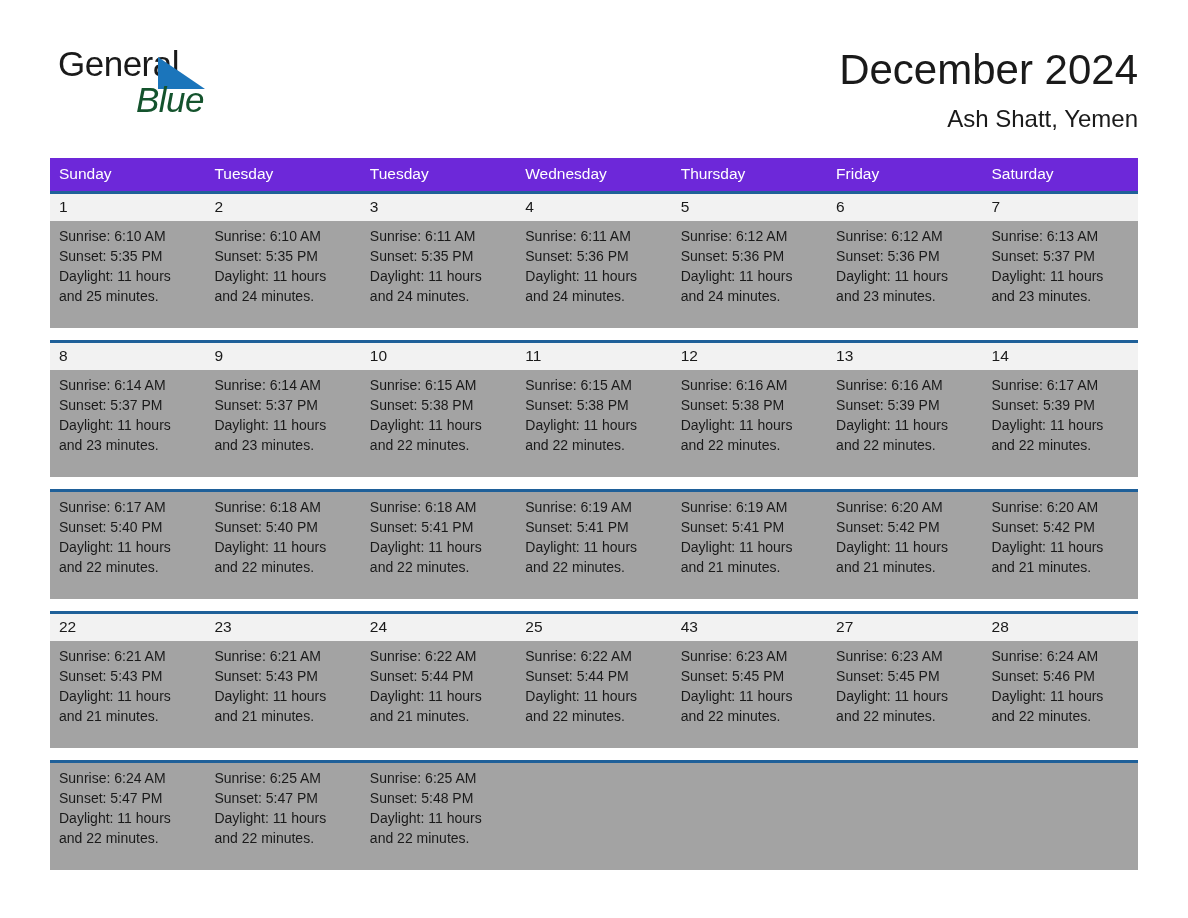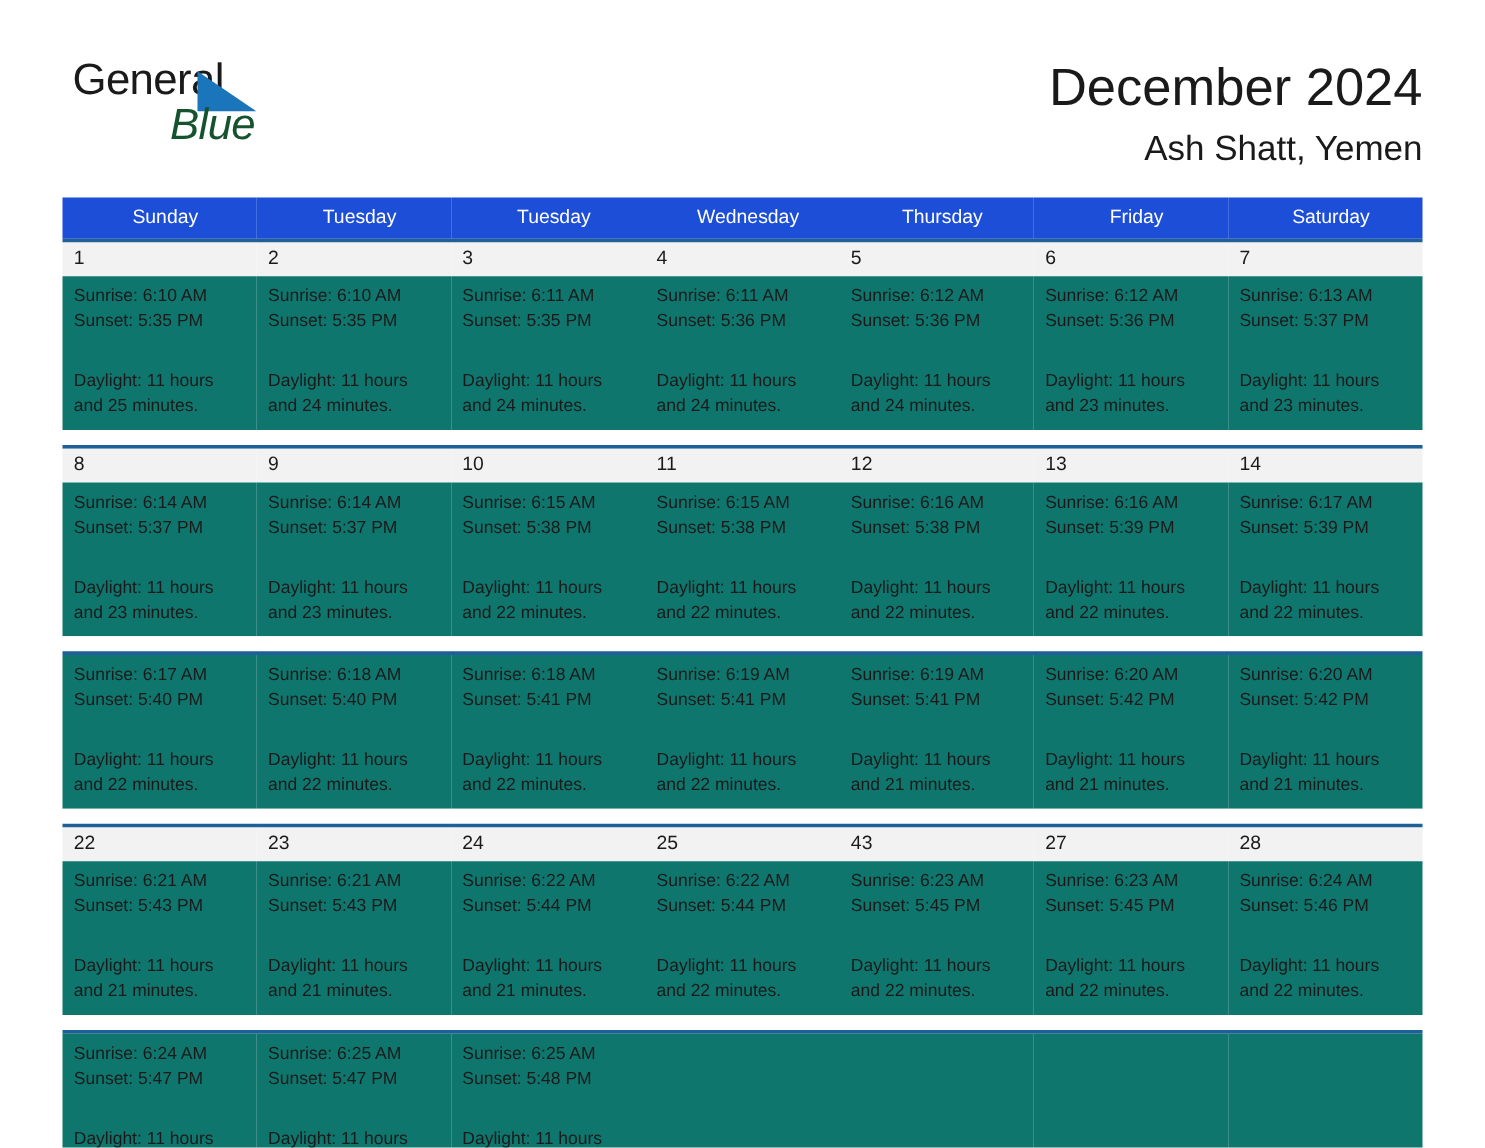--- a/index.html
+++ b/index.html
@@ -71,21 +71,21 @@
   }
   .cal-title {
     font-size: 42px;
     line-height: 52px;
     color: #1a1a1a;
     font-weight: normal;
     margin: 0;
     white-space: nowrap;
   }
   .cal-subtitle {
-    font-size: 28px;
+    font-size: 24px;
     line-height: 34px;
     margin: 6px 0 16px 0;
     color: #1a1a1a;
     font-weight: normal;
     white-space: nowrap;
   }
 
   
   .calendar {
     position: absolute;
@@ -94,25 +94,25 @@
     width: 1088px;
   }
   table.cal-table {
     border-collapse: collapse;
     table-layout: fixed;
     width: 1088px;
   }
   table.cal-table col { width: 155.43px; }
 
   thead th {
-    background: #1d4ed8;
+    background: #6d28d9;
     color: #ffffff;
     font-size: 15.5px;
     font-weight: normal;
-    text-align: center;
+    text-align: left;
     padding: 7px 0 8px 9px;
     height: 16px;
     vertical-align: middle;
   }
 
   tr.week-sep td {
     height: 12px;
     padding: 0;
     border: none;
     background: #ffffff;
@@ -129,29 +129,29 @@
     padding: 4px 0 5px 9px;
     vertical-align: top;
     height: 18px;
   }
   tr.daynum td.empty { background: #ffffff; }
 
   tr.detail td {
     vertical-align: top;
     padding: 5px 8px 10px 9px;
     height: 92px;
-    background: #0f766e;
+    background: #a3a3a3;
   }
   .detail-line {
     font-size: 14px;
     line-height: 20px;
     color: #1a1a1a;
     white-space: nowrap;
   }
-  .detail-line.wrap { white-space: normal; margin-top: 28px; }
+  .detail-line.wrap { white-space: normal; }
 </style>
 </head>
 <body>
 
 <div class="page">
 
   <div class="masthead">
     <div class="logo">
       <span class="logo-general">General</span>
       <span class="logo-tri"></span>

